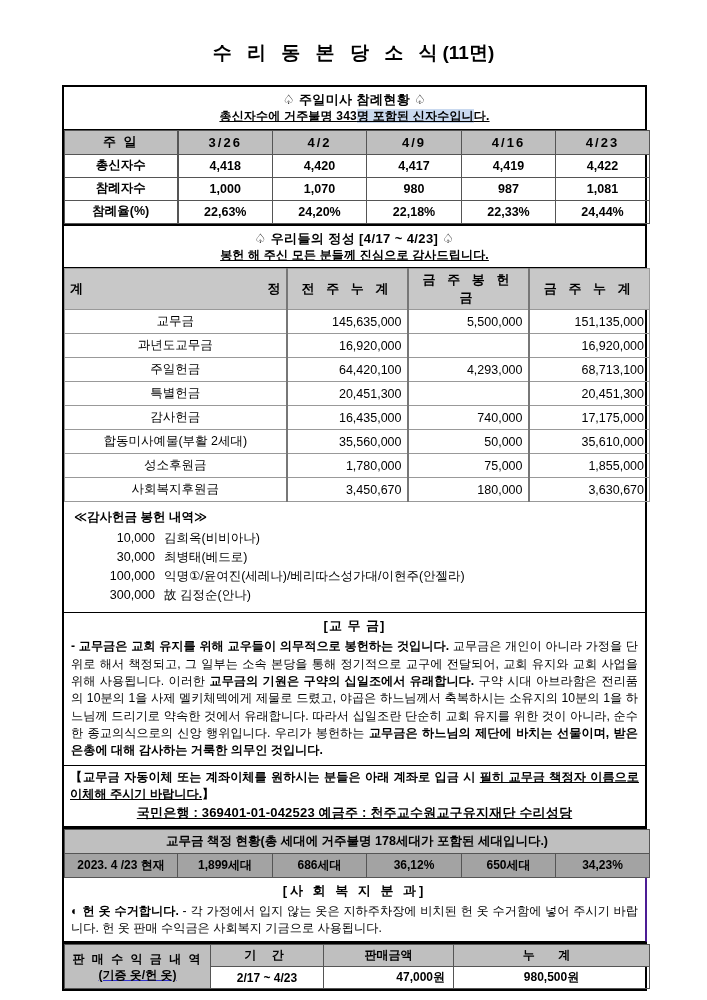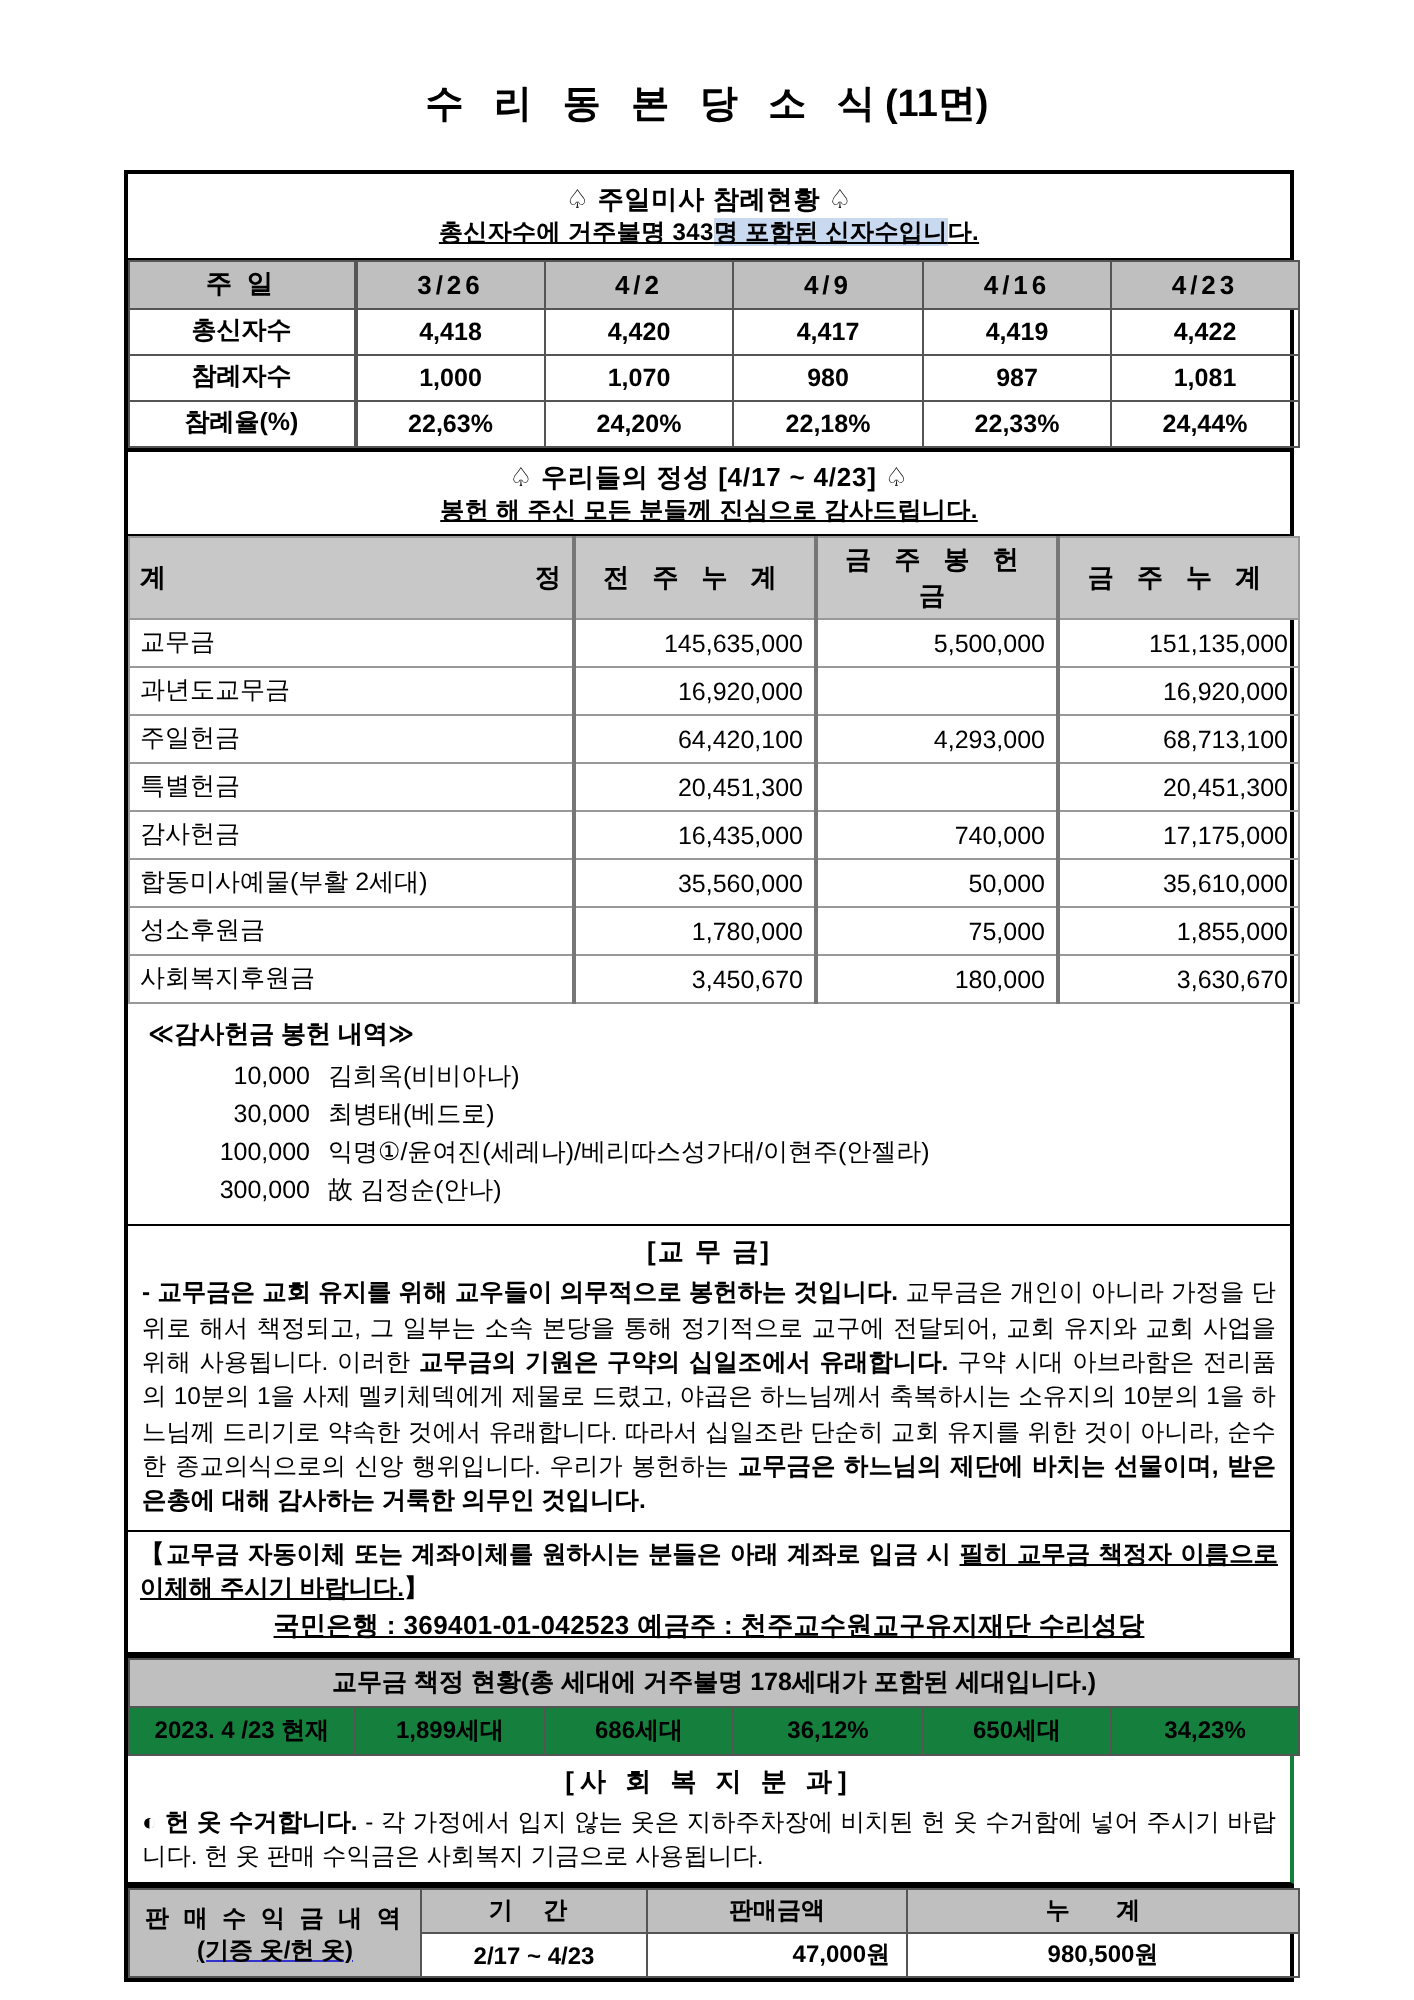--- a/index.html
+++ b/index.html
@@ -85,21 +85,21 @@
   }
   .off tr.hdr td {
     background: #c8c8c8;
     font-weight: bold;
     font-size: 13px;
     padding: 2px 5px;
   }
   .off .h-split { display: flex; justify-content: space-between; }
   .off .h-center { text-align: center; letter-spacing: 4px; }
   .off td.num { text-align: right; }
-  .off td.name { text-align: left; }
+  .off td.name { text-align: center; }
   .off td.vsep { border-right: 2.5px solid #777; }
   .off tr.hdr td.vsep { border-right: 2.5px solid #777; }
 
   
   .detail {
     border-left: 2px solid #000;
     border-right: 2px solid #000;
     border-bottom: 1.5px solid #000;
     padding: 7px 10px 8px 10px;
   }
@@ -161,26 +161,26 @@
     font-weight: bold;
     padding: 3px 2px;
     height: 21px;
   }
   .dues tr.cap td {
     background: #bfbfbf;
     font-size: 12.5px;
     border-bottom: 1px solid #555;
   }
   .dues tr.hdr td { background: #bfbfbf; }
-  .dues tr.val td { background: #15803d; }
+  .dues tr.val td { background: #a3a3a3; }
 
   
   .welfare {
     border-left: 2px solid #000;
-    border-right: 2px solid #15803d;
+    border-right: 2px solid #4c1d95;
     border-bottom: 1.5px solid #000;
     padding: 3px 7px 4px 7px;
   }
   .welfare .wh {
     text-align: center; font-weight: bold; font-size: 13px;
     letter-spacing: 3px; margin: 1px 0 3px 0;
   }
   .welfare p {
     margin: 0; font-size: 12.2px; line-height: 1.42;
     text-align: justify; text-justify: inter-character;

